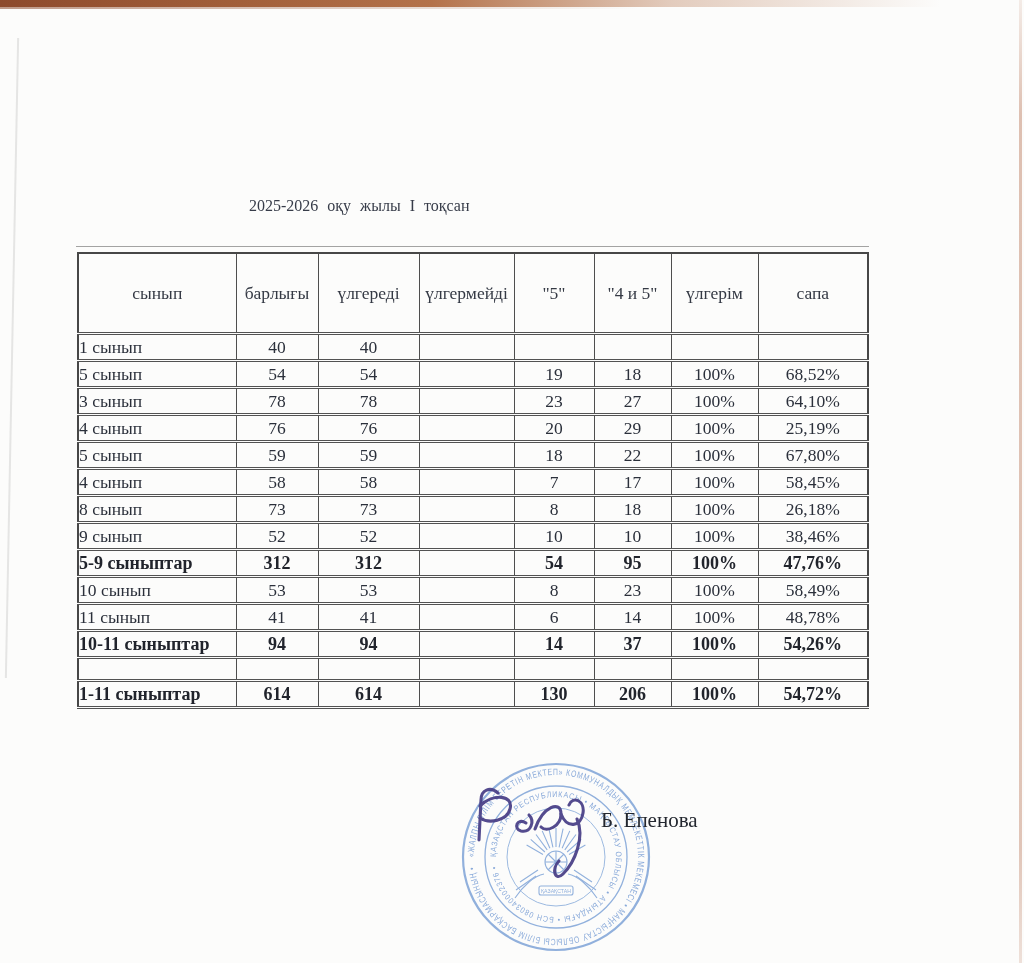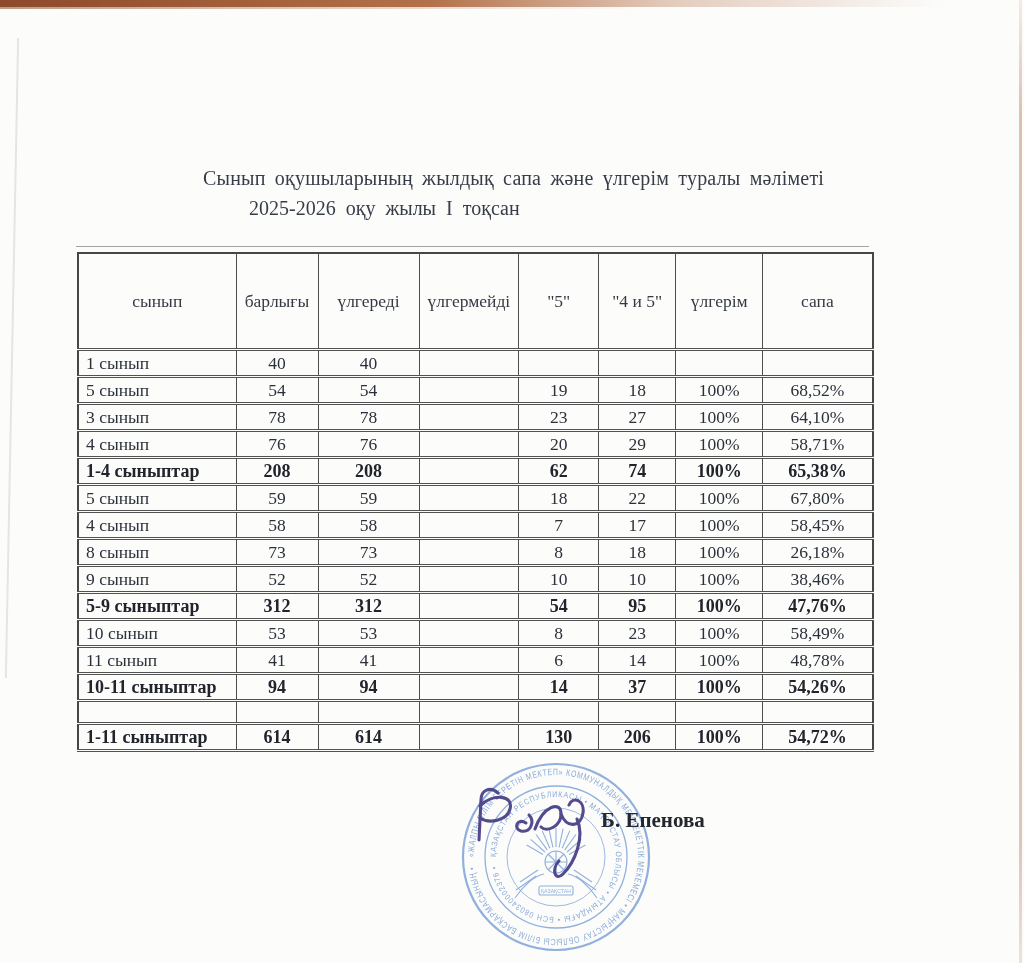--- a/index.html
+++ b/index.html
@@ -21,57 +21,56 @@
   .edge-right{
     position:absolute;right:2px;top:0;width:3px;height:963px;
     background:linear-gradient(to bottom,rgba(197,142,117,.15),rgba(197,142,117,.55) 12%,rgba(197,142,117,.5) 88%,rgba(197,142,117,.25));
   }
   .crease-left{
     position:absolute;left:11px;top:38px;width:2px;height:640px;
     background:rgba(110,110,110,.16);transform:rotate(1.1deg);
   }
   
   .title-line1{position:absolute;left:203px;top:167px;font-size:20px;word-spacing:4px;letter-spacing:.2px;color:#373c49;}
-  .title-line2{position:absolute;left:249px;top:197px;font-size:20px;word-spacing:5px;color:#373c49;}
+  .title-line2{position:absolute;left:249px;top:197px;font-size:16px;word-spacing:5px;color:#373c49;}
   
   .tbl-topline{position:absolute;left:76px;top:246px;width:793px;height:1px;background:rgba(90,90,90,.55);}
   table.results{
     position:absolute;left:77px;top:252px;border-collapse:collapse;table-layout:fixed;
     background:transparent;border:2px solid #474747;
   }
   table.results th{
     height:78px;font-weight:normal;font-size:17.5px;color:#343944;
-    border:1.4px solid #4e4e4e;padding:8px;text-align:center;
+    border:1.4px solid #4e4e4e;padding:0;text-align:center;
   }
   table.results td{
     height:24px;font-size:17.5px;color:#2b303b;text-align:center;padding:0;
     border-left:1.4px solid #4e4e4e;border-right:1.4px solid #4e4e4e;
     border-top:3px double #525252;border-bottom:3px double #525252;
   }
-  table.results td.lbl{text-align:left;padding-left:7px;}
+  table.results td.lbl{text-align:left;padding-left:0;}
   table.results tr.bold td{font-weight:bold;font-size:18px;color:#21242c;}
   table.results tr.empty td{height:20px;}
   
   .dir-label{position:absolute;left:302px;top:811px;font-size:20.5px;font-weight:bold;color:#23272f;z-index:5;word-spacing:3px;}
-  .dir-name{position:absolute;left:601px;top:808px;font-size:21px;font-weight:bold;color:#23272f;z-index:5;}
+  .dir-name{position:absolute;left:601px;top:808px;font-size:21px;font-weight:normal;color:#23272f;z-index:5;}
   .stamp{position:absolute;left:446px;top:747px;z-index:3;opacity:.82;}
   .stamp text{font-family:"Liberation Sans", sans-serif;}
   .sig{position:absolute;left:458px;top:776px;z-index:6;opacity:.92;}
 </style>
 </head>
 <body>
 
 <div class="page">
 
   <div class="edge-top"></div>
   <div class="edge-top2"></div>
   <div class="edge-right"></div>
   <div class="crease-left"></div>
 
-  <div class="title-line1">Сынып оқушыларының жылдық сапа және үлгерім туралы мәліметі</div>
   <div class="title-line2">2025-2026 оқу жылы I тоқсан</div>
 
   <div class="tbl-topline"></div>
   <table class="results">
     <colgroup id="cols">
         <col style="width: 158px;">
         <col style="width: 82px;">
         <col style="width: 101px;">
         <col style="width: 95px;">
         <col style="width: 80px;">
@@ -123,31 +122,21 @@
           <td>64,10%</td>
         </tr>
         <tr>
           <td class="lbl">4  сынып</td>
           <td>76</td>
           <td>76</td>
           <td></td>
           <td>20</td>
           <td>29</td>
           <td>100%</td>
-          <td>58,71%</td>
-        </tr>
-        <tr class="bold">
-          <td class="lbl">1-4 сыныптар</td>
-          <td>208</td>
-          <td>208</td>
-          <td></td>
-          <td>62</td>
-          <td>74</td>
-          <td>100%</td>
-          <td>65,38%</td>
+          <td>25,19%</td>
         </tr>
         <tr>
           <td class="lbl">5 сынып</td>
           <td>59</td>
           <td>59</td>
           <td></td>
           <td>18</td>
           <td>22</td>
           <td>100%</td>
           <td>67,80%</td>

